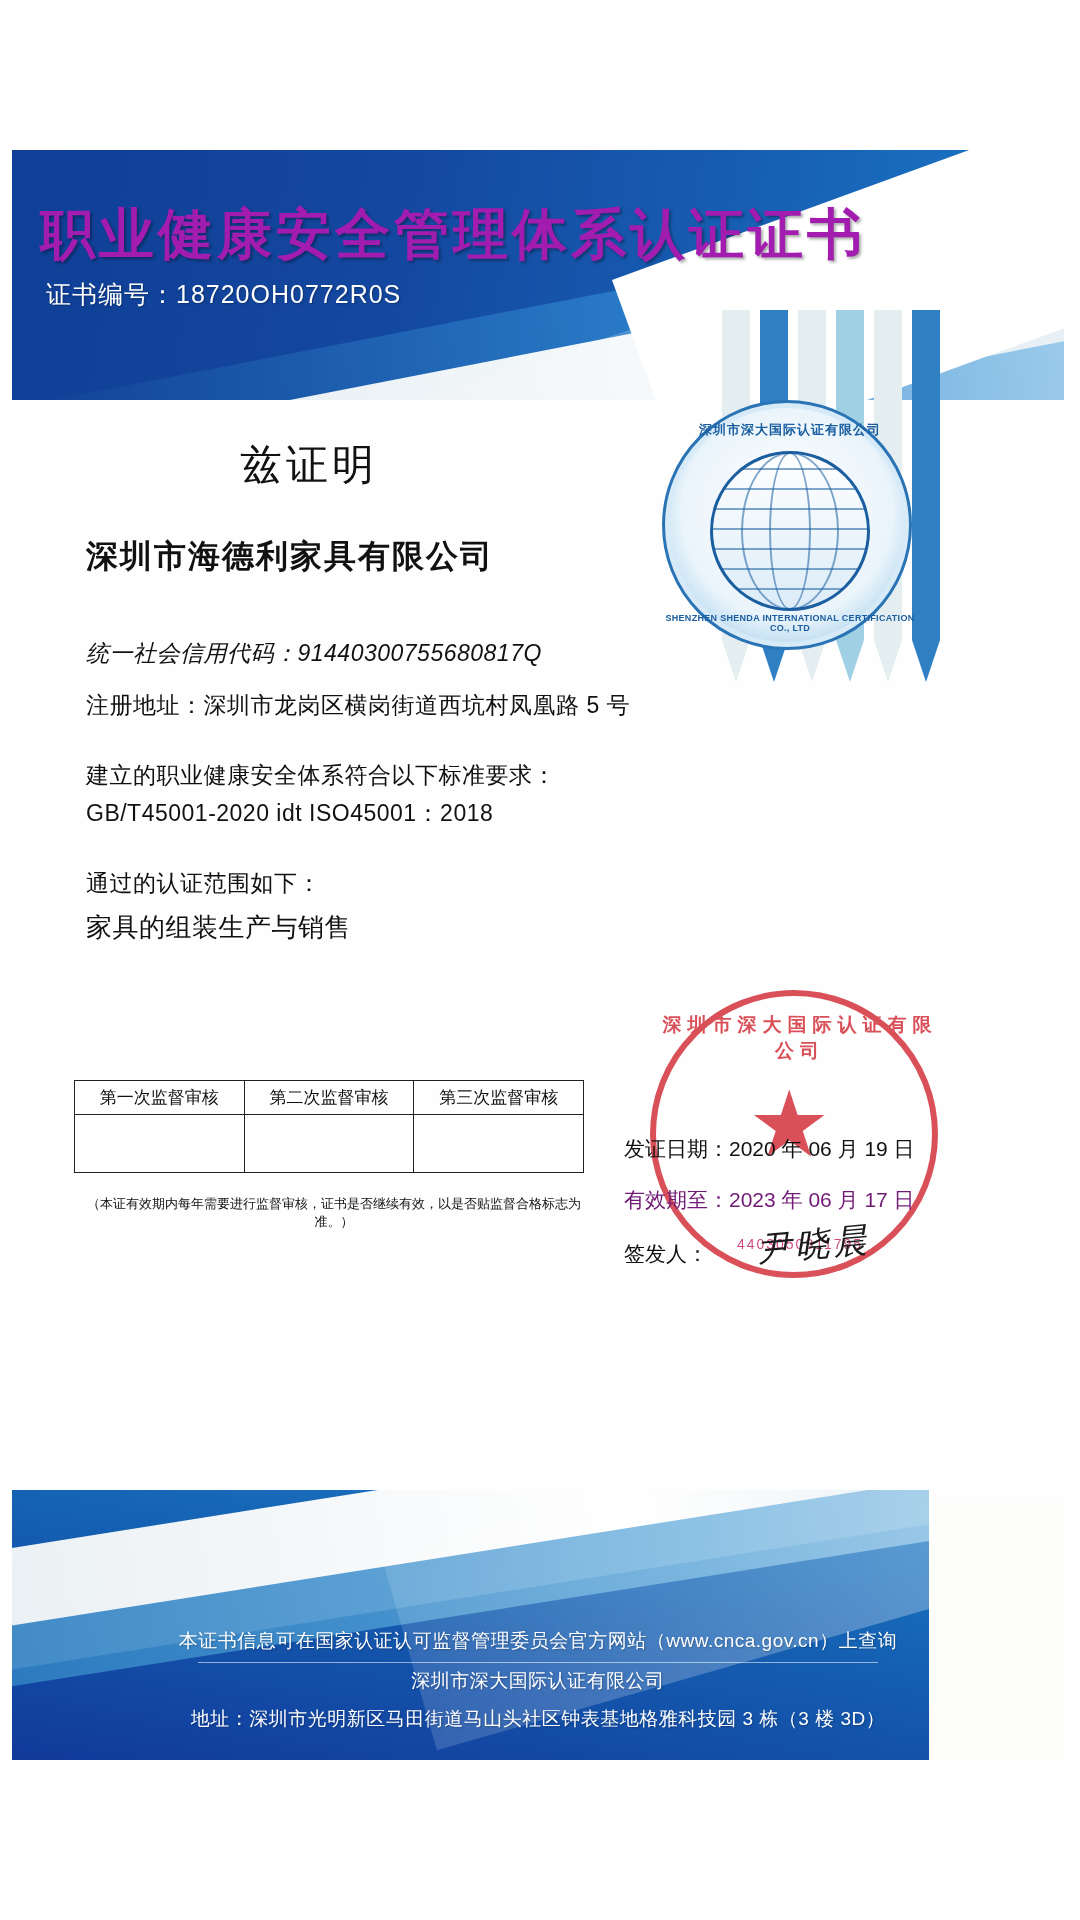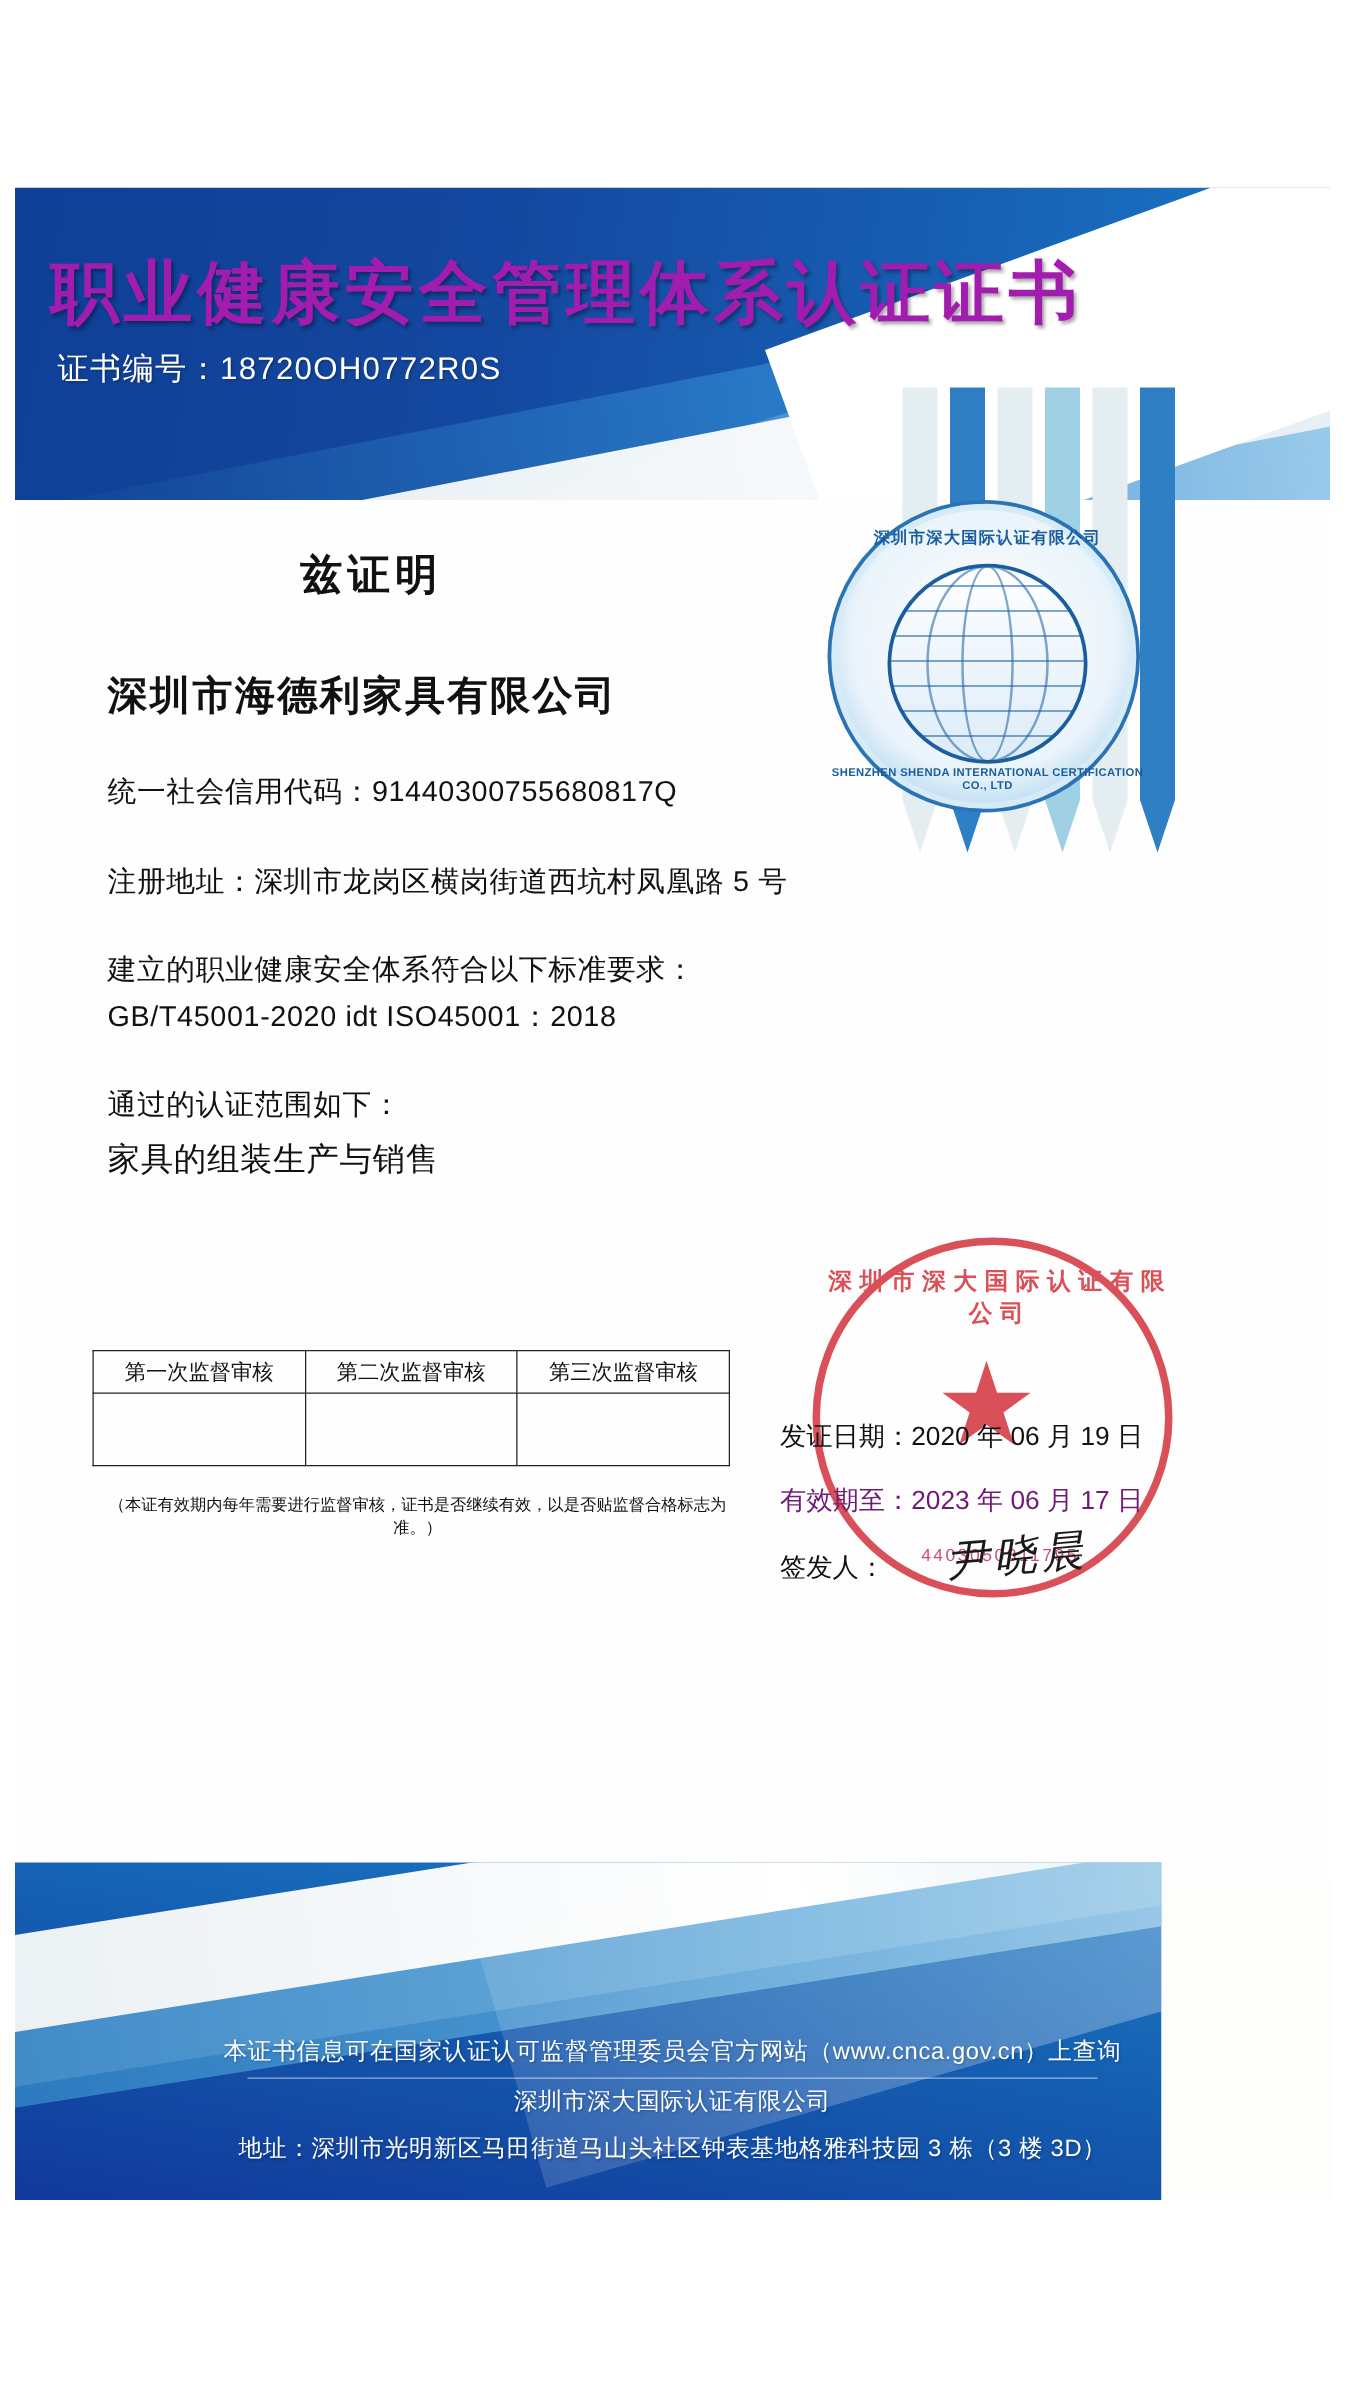--- a/index.html
+++ b/index.html
@@ -82,36 +82,36 @@
 
   
   .body-area {
     position: absolute; left: 0; top: 250px;
     width: 1052px; height: 1100px;
     background: #fefefe;
   }
 
   .zi-zheng-ming {
     position: absolute; left: 228px; top: 287px;
-    font-size: 34px; font-weight: bold;
+    font-size: 42px; font-weight: normal;
     color: #111;
     letter-spacing: 4px;
   }
   .company {
     position: absolute; left: 74px; top: 385px;
     font-size: 32px; font-weight: bold;
     color: #111;
     letter-spacing: 2px;
   }
   .line {
     position: absolute; left: 74px;
     font-size: 23px; color: #111;
     letter-spacing: .5px;
   }
-  .l-credit { top: 468px; }
+  .l-credit { top: 488px; font-style: italic; }
   .l-addr   { top: 540px; }
   .l-std1   { top: 610px; }
   .l-std2   { top: 648px; }
   .l-scope1 { top: 718px; }
   .l-scope2 { top: 760px; font-size: 26px; }
 
   
   .ribbon {
     position: absolute; left: 700px; top: 160px;
     width: 250px; height: 420px;

